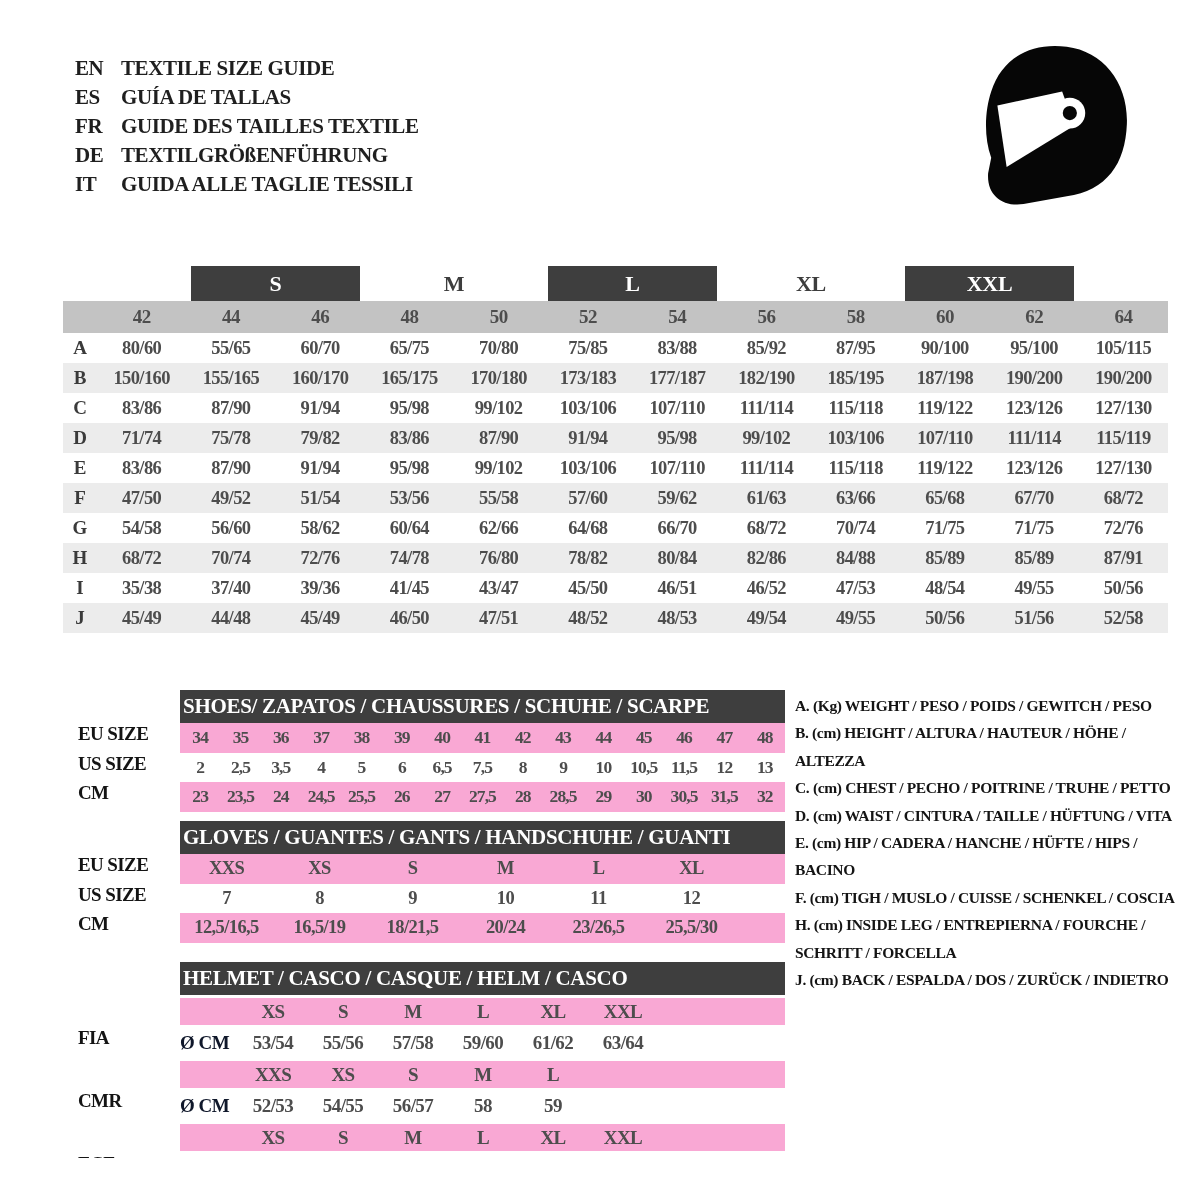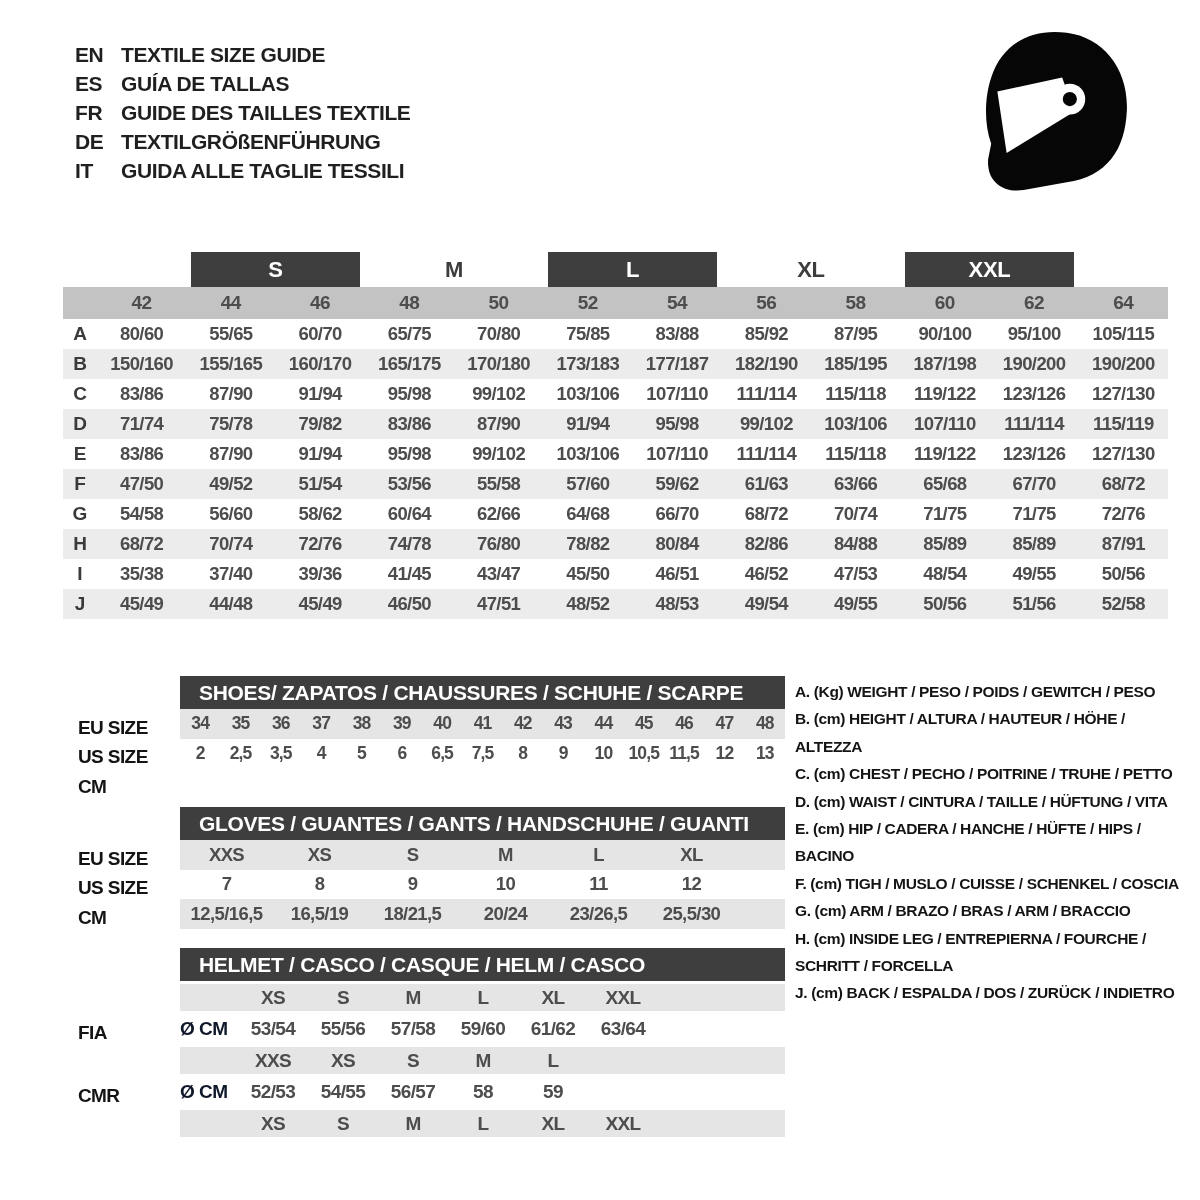--- a/index.html
+++ b/index.html
@@ -1,18 +1,18 @@
 <!DOCTYPE html>
 <html><head>
 <meta charset="utf-8">
 <style>
   html,body{margin:0;padding:0;background:#fff;}
   .page{
     position:relative;width:1200px;height:1144px;background:#ffffff;overflow:hidden;
-    font-family:Liberation Sans, sans-serif;font-weight:700;color:#1d1d1d;
+    font-family:Liberation Serif, serif;font-weight:700;color:#1d1d1d;margin-top:14px;
   }
   
   .langs{position:absolute;left:75px;top:40px;}
   .lang-row{display:flex;line-height:29px;font-size:21px;letter-spacing:-0.4px;color:#1f1f1f;}
   .lang-code{width:46px;}
   
   .helmet-icon{position:absolute;left:965px;top:22px;width:185px;height:185px;}
   
   .main-table{position:absolute;left:63px;top:252px;width:1105px;}
   .group-row{display:flex;height:35px;}
@@ -26,25 +26,25 @@
   .n-cell{width:89.25px;text-align:center;font-size:19px;color:#4d4d4d;letter-spacing:-0.5px;}
   .t-row{display:flex;height:30px;align-items:center;}
   .t-row.alt{background:#ececec;}
   .t-letter{width:34px;text-align:center;font-size:19px;color:#3a3a3a;}
   .t-cell{width:89.25px;text-align:center;font-size:18.5px;color:#4d4d4d;letter-spacing:-0.6px;white-space:nowrap;}
   
   .section{position:absolute;left:78px;width:707px;}
   .shoes-sec{top:676px;} .gloves-sec{top:807px;} .helmet-sec{top:948px;}
   .sec-title{margin-left:102px;width:605px;height:33px;box-sizing:border-box;
     background:#3e3e3e;color:#fff;font-size:21px;letter-spacing:-0.3px;
-    display:flex;align-items:center;padding-left:19px;white-space:nowrap;}
-  .s-row{display:flex;height:29.5px;align-items:flex-end;}
+    display:flex;align-items:center;padding-left:3px;white-space:nowrap;}
+  .s-row{display:flex;height:29.5px;align-items:flex-start;}
   .s-label{width:102px;font-size:19px;letter-spacing:-0.6px;color:#141414;white-space:nowrap;}
   .s-band{width:605px;height:100%;display:flex;align-items:center;}
-  .s-band.gray{background:#e5e5e5;}
+  .s-band.gray{background:#f9a8d4;}
   .sh-cell{width:40.33px;text-align:center;font-size:17.5px;color:#4d4d4d;letter-spacing:-0.9px;white-space:nowrap;}
   .gl-cell{width:93px;text-align:center;font-size:18.5px;color:#4d4d4d;letter-spacing:-0.6px;white-space:nowrap;}
   .h-head{height:27px;margin:3px 0 2px 0;}
   .h-data{height:31px;}
   .h-unit{width:58px;font-size:19px;color:#0f172a;letter-spacing:-0.5px;white-space:nowrap;}
   .h-cell{width:70px;text-align:center;font-size:19px;color:#4d4d4d;letter-spacing:-0.6px;white-space:nowrap;}
   
   .legend{position:absolute;left:795px;top:678px;width:400px;}
   .legend-item{font-size:15.5px;line-height:27.4px;letter-spacing:-0.35px;color:#141414;white-space:pre-line;}
 </style>
@@ -306,20 +306,37 @@
             <div class="sh-cell">9</div>
             <div class="sh-cell">10</div>
             <div class="sh-cell">10,5</div>
             <div class="sh-cell">11,5</div>
             <div class="sh-cell">12</div>
             <div class="sh-cell">13</div>
           </div>
         </div>
         <div class="s-row">
           <div class="s-label">CM</div>
+          <div class="s-band gray">
+            <div class="sh-cell">23</div>
+            <div class="sh-cell">23,5</div>
+            <div class="sh-cell">24</div>
+            <div class="sh-cell">24,5</div>
+            <div class="sh-cell">25,5</div>
+            <div class="sh-cell">26</div>
+            <div class="sh-cell">27</div>
+            <div class="sh-cell">27,5</div>
+            <div class="sh-cell">28</div>
+            <div class="sh-cell">28,5</div>
+            <div class="sh-cell">29</div>
+            <div class="sh-cell">30</div>
+            <div class="sh-cell">30,5</div>
+            <div class="sh-cell">31,5</div>
+            <div class="sh-cell">32</div>
+          </div>
         </div>
       </div>
   </div>
 
   <div class="section gloves-sec">
     <div class="sec-title">GLOVES / GUANTES / GANTS / HANDSCHUHE / GUANTI</div>
     <div>
         <div class="s-row">
           <div class="s-label">EU SIZE</div>
           <div class="s-band gray">
@@ -432,19 +449,18 @@
       </div>
   </div>
 
   <div class="legend">
       <div class="legend-item">A. (Kg) WEIGHT / PESO / POIDS / GEWITCH / PESO</div>
       <div class="legend-item">B. (cm) HEIGHT / ALTURA / HAUTEUR / HÖHE / ALTEZZA</div>
       <div class="legend-item">C. (cm) CHEST / PECHO / POITRINE / TRUHE / PETTO</div>
       <div class="legend-item">D. (cm) WAIST / CINTURA / TAILLE / HÜFTUNG / VITA</div>
       <div class="legend-item">E. (cm) HIP / CADERA / HANCHE / HÜFTE / HIPS /  BACINO</div>
       <div class="legend-item">F. (cm) TIGH / MUSLO / CUISSE / SCHENKEL / COSCIA</div>
-      <div class="legend-item">G. (cm) ARM / BRAZO / BRAS / ARM / BRACCIO</div>
       <div class="legend-item">H. (cm) INSIDE LEG / ENTREPIERNA / FOURCHE /
 SCHRITT / FORCELLA</div>
       <div class="legend-item">J. (cm) BACK / ESPALDA / DOS / ZURÜCK / INDIETRO</div>
     </div>
 
 </div>
 
 </body></html>

